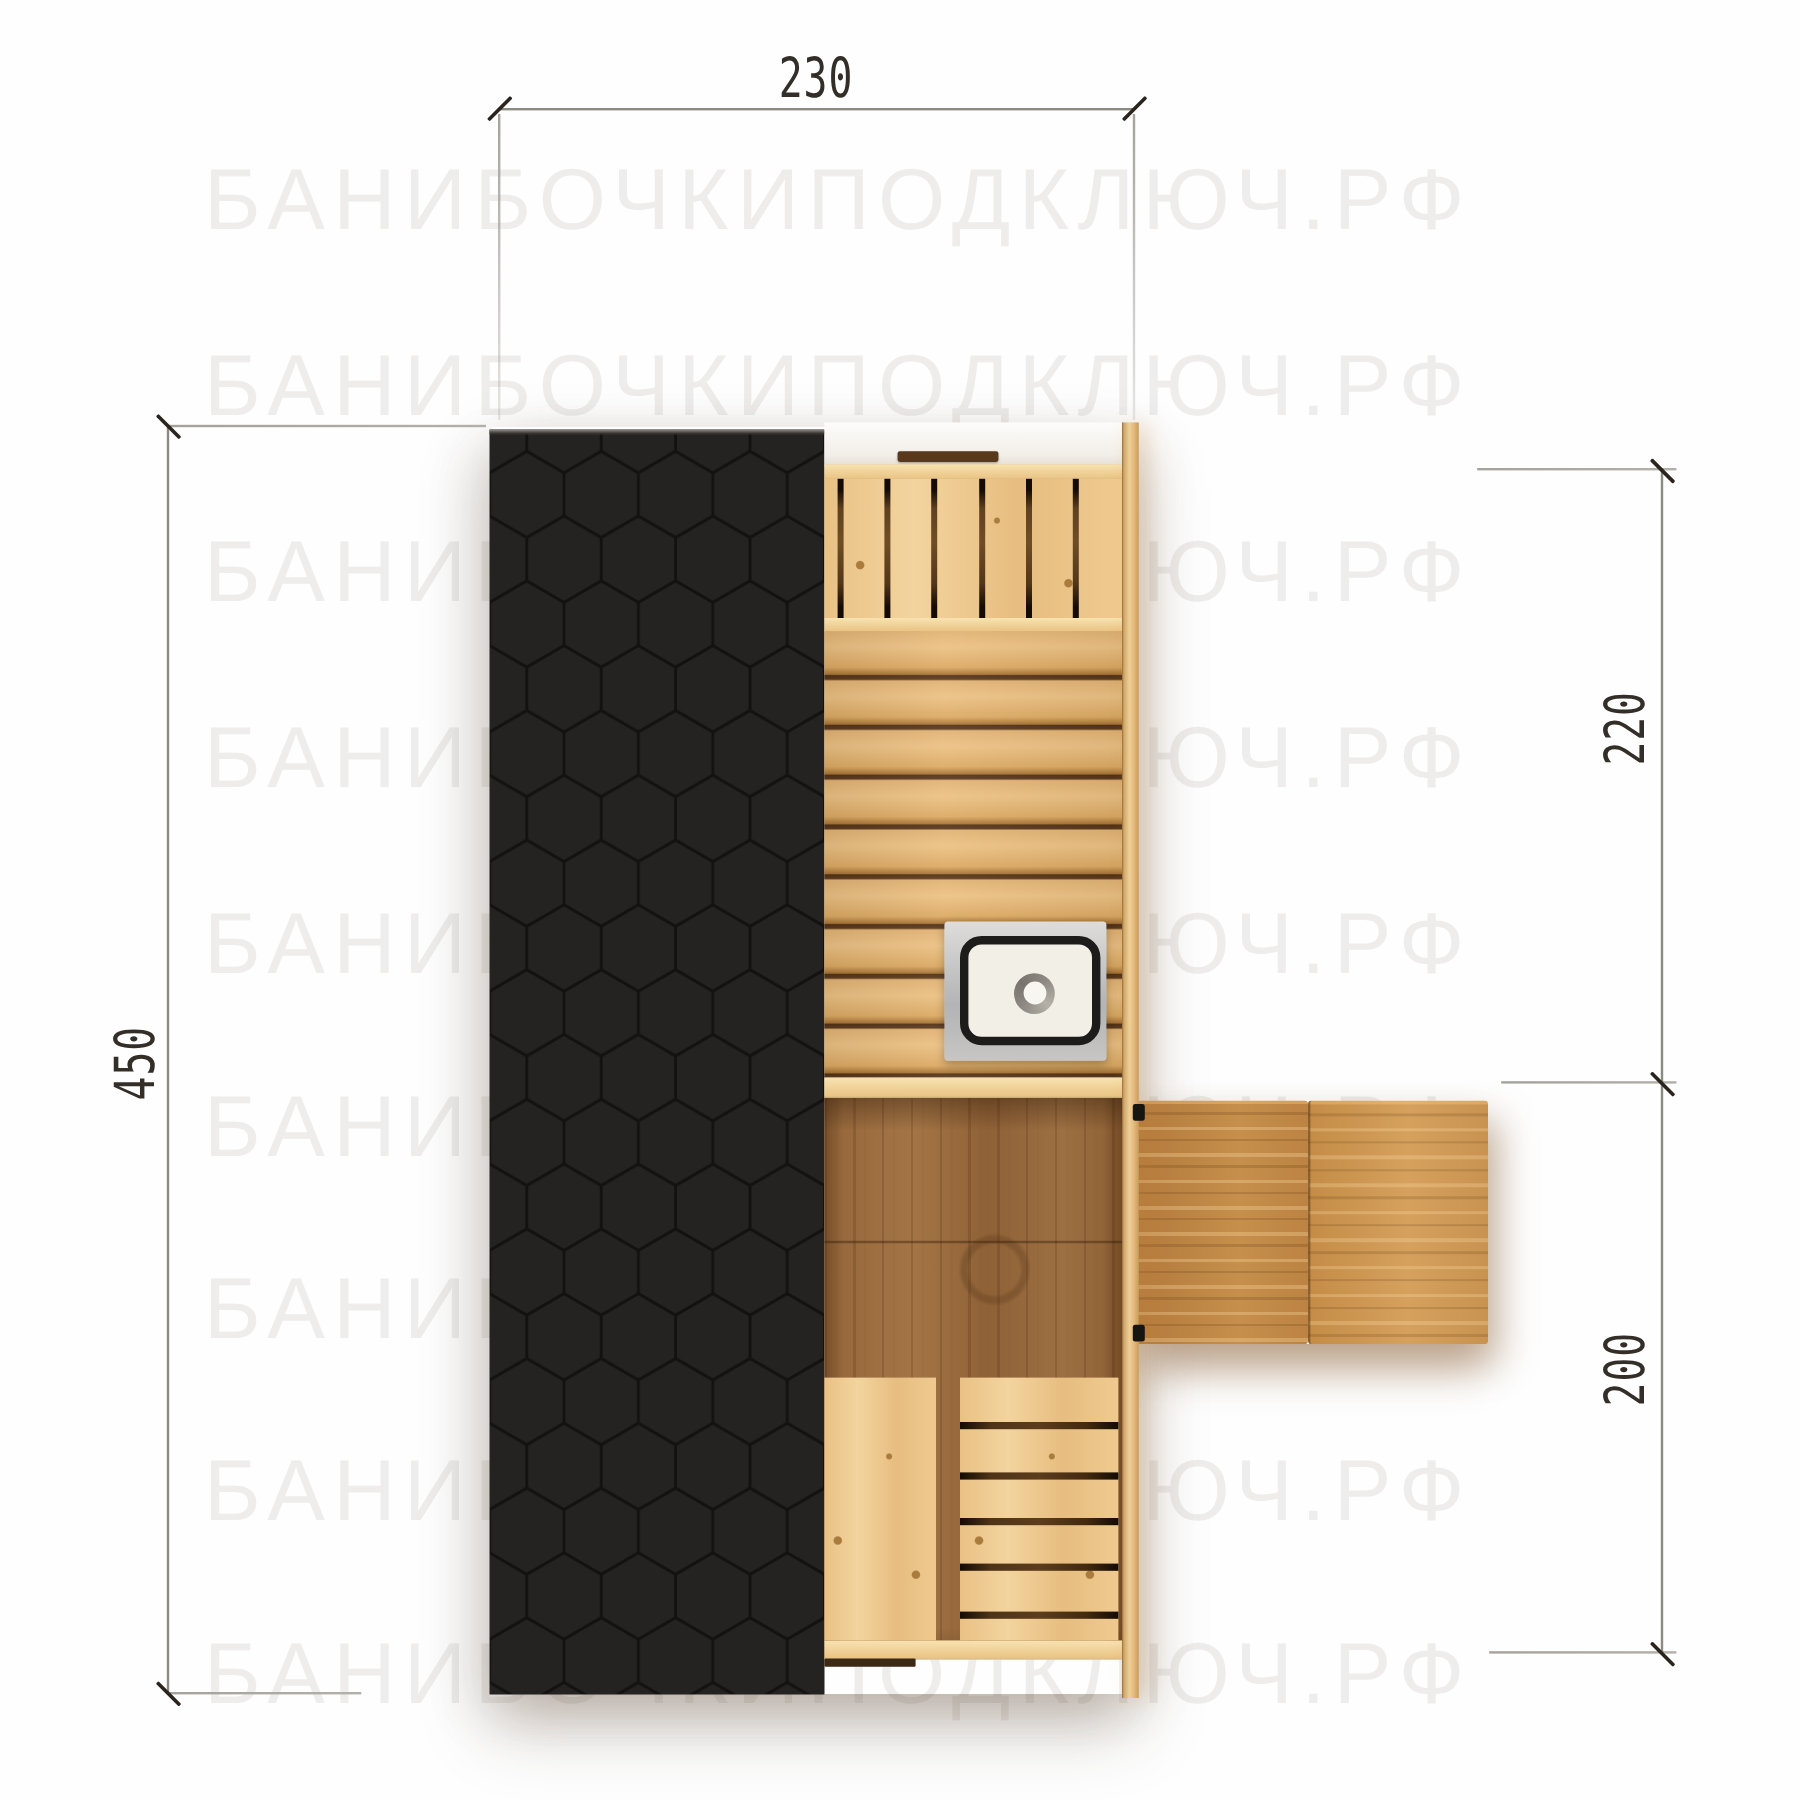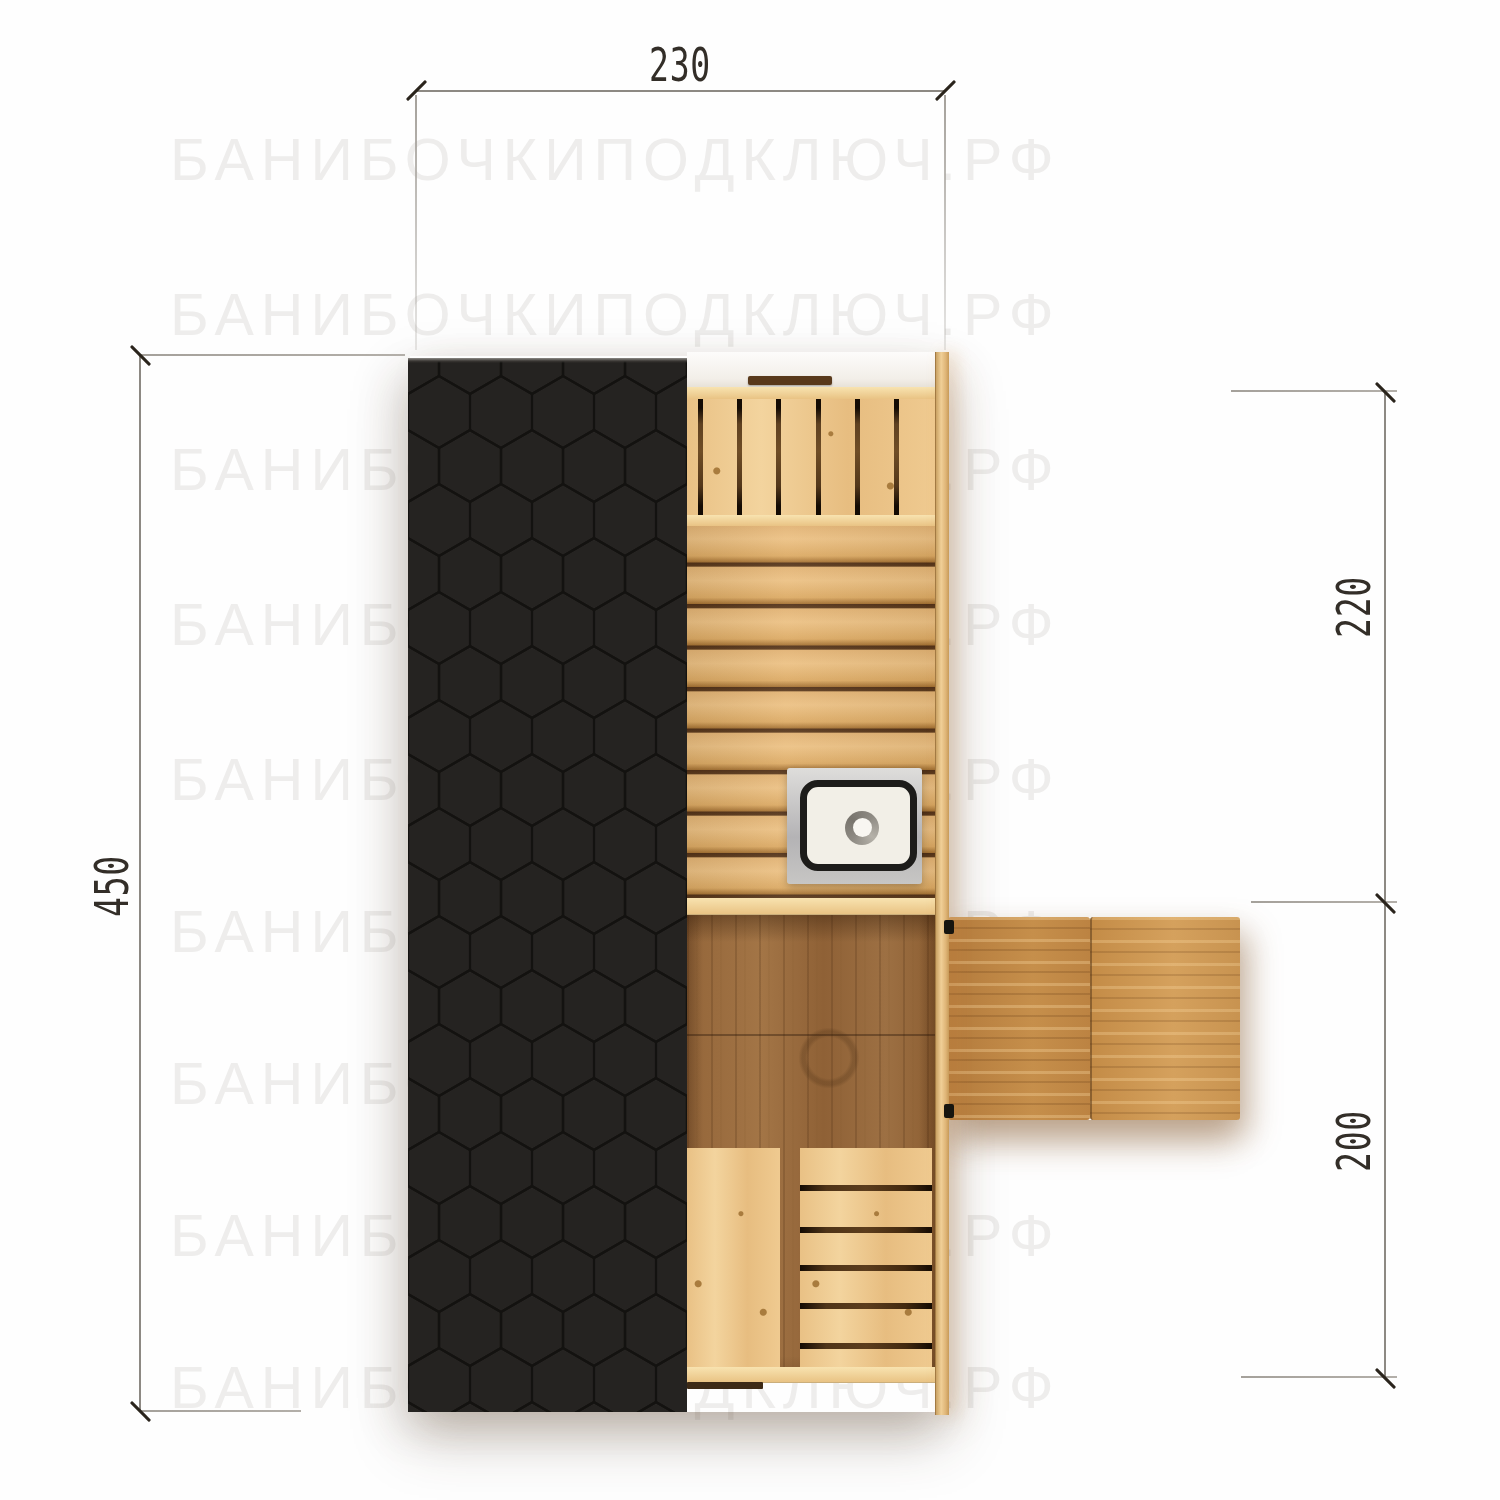--- a/index.html
+++ b/index.html
@@ -4,21 +4,21 @@
 <style>
   html,body{margin:0;padding:0;background:#ffffff;}
   #canvas{
     position:relative;width:1500px;height:1500px;overflow:hidden;
     background:#fefefe;
     font-family:"Liberation Sans", sans-serif;
   }
   
   .wm{
     position:absolute;left:170px;white-space:nowrap;
-    font-size:59px;font-weight:400;letter-spacing:7px;
+    font-size:72px;font-weight:400;letter-spacing:7px;
     color:#eeedec;z-index:1;user-select:none;
   }
   
   .dimline{position:absolute;background:#8d8983;z-index:6;}
   .extline{position:absolute;background:linear-gradient(180deg,#a5a19b, rgba(165,161,155,.25));z-index:5;}
   .extline.h{background:linear-gradient(90deg,#a5a19b, #b3afa9);}
   .tick{position:absolute;width:27px;height:3px;background:#2a241c;z-index:7;border-radius:1px;}
   .tick.fw{transform:rotate(-45deg);} 
   .tick.bw{transform:rotate(45deg);}  
   .dimlabel{

